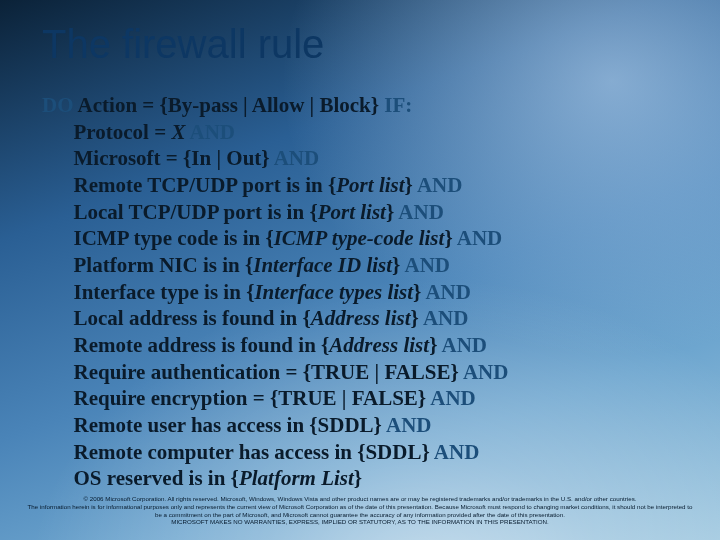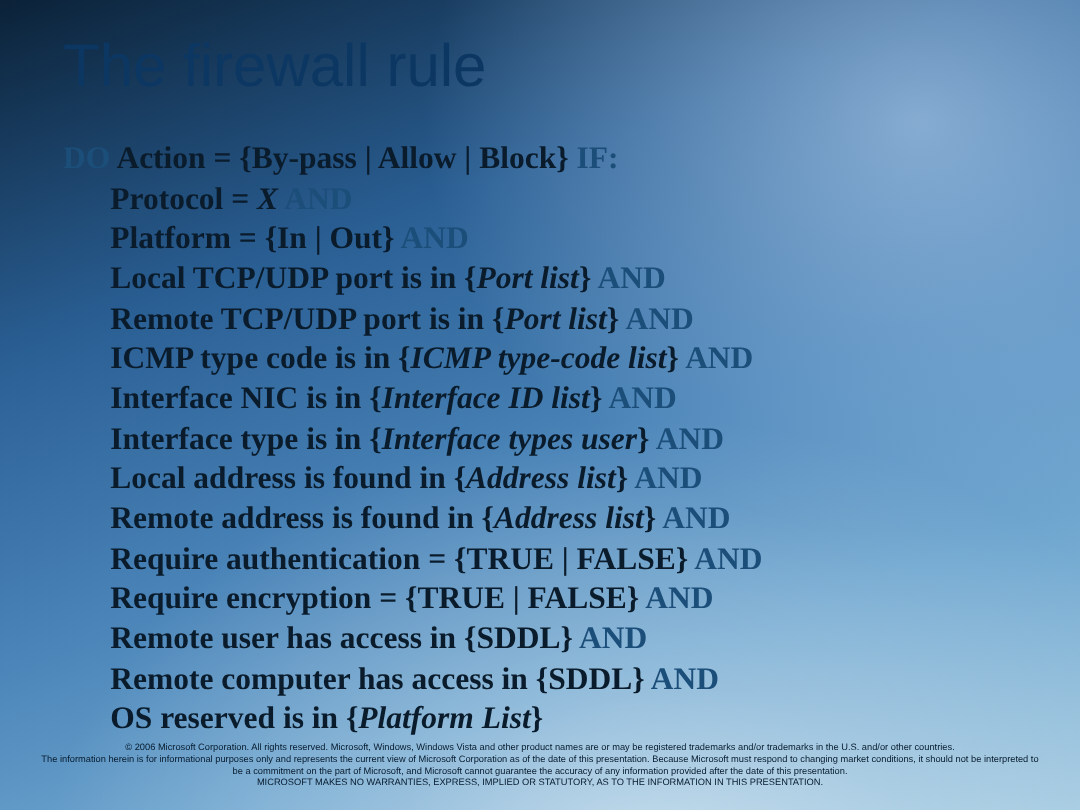--- a/index.html
+++ b/index.html
@@ -61,26 +61,26 @@
 </head>
 <body>
 
 <div class="slide">
 
   <div class="title">The firewall rule</div>
 
   <div class="body">
     <span class="line"><span class="kw">DO</span><span> Action = {By-pass | Allow | Block} </span><span class="kw">IF:</span></span>
     <span class="line indent"><span>Protocol = </span><span class="var">X</span> <span class="kw">AND</span></span>
-    <span class="line indent"><span>Platform = {In | Out} </span><span class="kw">AND</span></span>
+    <span class="line indent"><span>Microsoft = {In | Out} </span><span class="kw">AND</span></span>
+    <span class="line indent"><span>Remote TCP/UDP port is in {</span><span class="var">Port list</span><span>} </span><span class="kw">AND</span></span>
     <span class="line indent"><span>Local TCP/UDP port is in {</span><span class="var">Port list</span><span>} </span><span class="kw">AND</span></span>
-    <span class="line indent"><span>Remote TCP/UDP port is in {</span><span class="var">Port list</span><span>} </span><span class="kw">AND</span></span>
     <span class="line indent"><span>ICMP type code is in {</span><span class="var">ICMP type-code list</span><span>} </span><span class="kw">AND</span></span>
-    <span class="line indent"><span>Interface NIC is in {</span><span class="var">Interface ID list</span><span>} </span><span class="kw">AND</span></span>
-    <span class="line indent"><span>Interface type is in {</span><span class="var">Interface types user</span><span>} </span><span class="kw">AND</span></span>
+    <span class="line indent"><span>Platform NIC is in {</span><span class="var">Interface ID list</span><span>} </span><span class="kw">AND</span></span>
+    <span class="line indent"><span>Interface type is in {</span><span class="var">Interface types list</span><span>} </span><span class="kw">AND</span></span>
     <span class="line indent"><span>Local address is found in {</span><span class="var">Address list</span><span>} </span><span class="kw">AND</span></span>
     <span class="line indent"><span>Remote address is found in {</span><span class="var">Address list</span><span>} </span><span class="kw">AND</span></span>
     <span class="line indent"><span>Require authentication = {TRUE | FALSE} </span><span class="kw">AND</span></span>
     <span class="line indent"><span>Require encryption = {TRUE | FALSE} </span><span class="kw">AND</span></span>
     <span class="line indent"><span>Remote user has access in {SDDL} </span><span class="kw">AND</span></span>
     <span class="line indent"><span>Remote computer has access in {SDDL} </span><span class="kw">AND</span></span>
     <span class="line indent"><span>OS reserved is in {</span><span class="var">Platform List</span><span>}</span></span>
   </div>
 
   <div class="footer">

